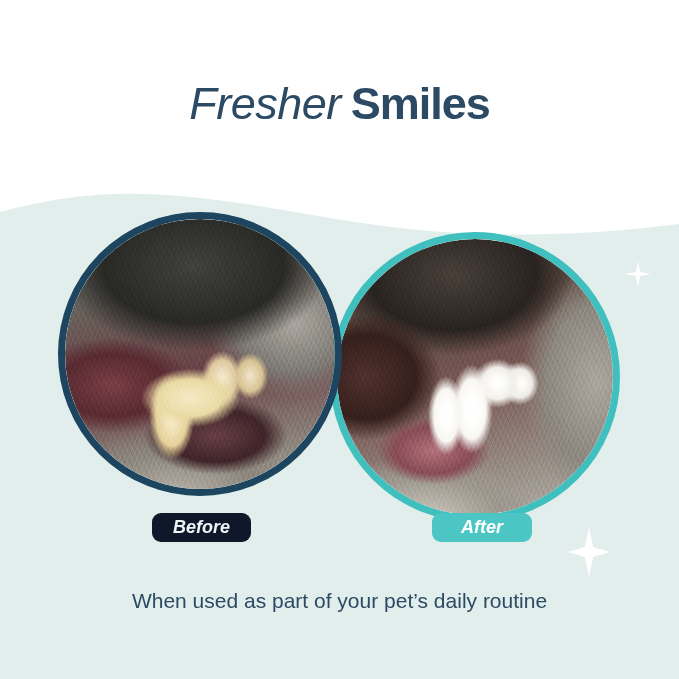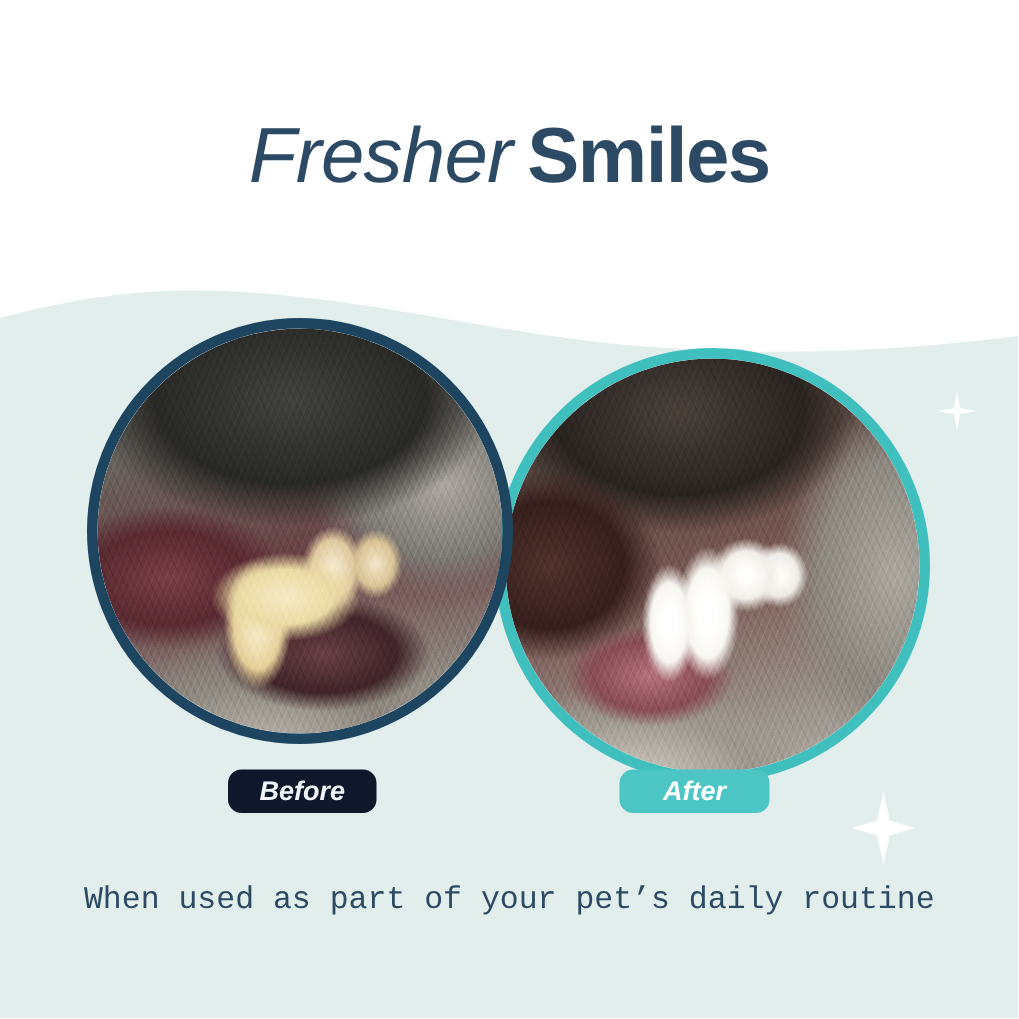--- a/index.html
+++ b/index.html
@@ -32,21 +32,21 @@
   }
 
   
   .headline {
     position: absolute;
     left: 0;
     top: 72px;
     width: 679px;
     text-align: center;
     color: #2c4a63;
-    font-size: 52px;
+    font-size: 45px;
     line-height: 64px;
     white-space: nowrap;
   }
   .headline .word-light {
     font-style: italic;
     font-weight: 400;
     letter-spacing: -0.5px;
   }
   .headline .word-bold {
     font-weight: 700;
@@ -148,21 +148,21 @@
     white-space: nowrap;
   }
   #pill-before {
     left: 152px;
     top: 513px;
     min-width: 99px;
     background: #0f172a;
     color: #eef4f7;
   }
   #pill-after {
-    left: 413px;
+    left: 432px;
     top: 513px;
     min-width: 100px;
     background: #4bc6c4;
     color: #ffffff;
   }
 
   
   .sparkle {
     position: absolute;
     background: #ffffff;
@@ -189,21 +189,20 @@
     left: 0;
     top: 587px;
     width: 679px;
     text-align: center;
     color: #2c4a63;
     font-size: 21px;
     line-height: 28px;
     font-weight: 400;
     white-space: nowrap;
     z-index: 6;
-    font-family: Liberation Mono, monospace;
   }
 </style>
 </head>
 <body>
 
 <div id="stage">
 
   <svg class="wave-bg" viewBox="0 0 679 679" preserveAspectRatio="none" aria-hidden="true">
     <path d="M0,212 C60,196 110,190 180,196 C270,204 340,224 430,231 C520,238 600,234 679,224 L679,679 L0,679 Z" fill="#e2eeec"></path>
   </svg>

